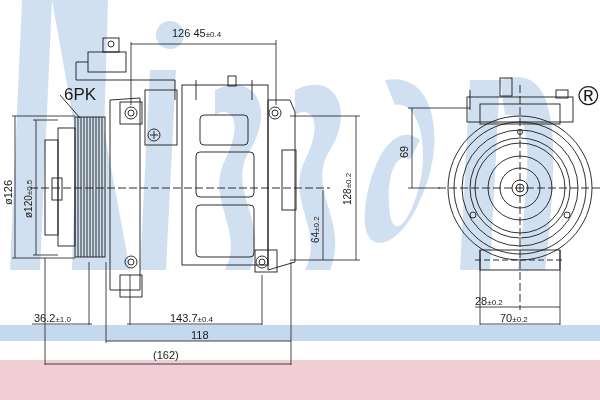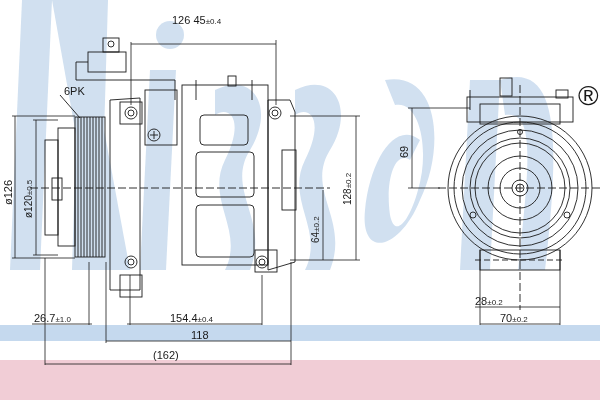--- a/index.html
+++ b/index.html
@@ -148,31 +148,31 @@
       <line x1="106" y1="341" x2="291" y2="341"></line>
       <line x1="45" y1="364" x2="291" y2="364"></line>
 
       <line x1="480" y1="250" x2="480" y2="325"></line>
       <line x1="560" y1="250" x2="560" y2="325"></line>
       <line x1="475" y1="307" x2="560" y2="307"></line>
       <line x1="480" y1="324" x2="560" y2="324"></line>
     </g>
   </svg>
 
-  <div class="lbl" style="left:64px;top:86px;font-size:11px">6PK</div>
+  <div class="lbl" style="left:64px;top:86px;font-size:17px">6PK</div>
 
-  <div class="lbl" style="left:172px;top:15px"><span>126 45</span><span class="tol">±0.4</span></div>
+  <div class="lbl" style="left:172px;top:28px"><span>126 45</span><span class="tol">±0.4</span></div>
 
   <div class="lbl vert" style="left:3px;top:205px"><span>ø126</span></div>
   <div class="lbl vert" style="left:24px;top:218px;font-size:10px"><span>ø120</span><span class="tol">±0.5</span></div>
 
   <div class="lbl vert" style="left:343px;top:205px;font-size:10px"><span>128</span><span class="tol">±0.2</span></div>
   <div class="lbl vert" style="left:311px;top:243px;font-size:10px"><span>64</span><span class="tol">±0.2</span></div>
   <div class="lbl vert" style="left:399px;top:158px"><span>69</span></div>
 
-  <div class="lbl" style="left:34px;top:313px"><span>26.7</span><span class="tol">±1.0</span></div>
-  <div class="lbl" style="left:170px;top:313px"><span>154.4</span><span class="tol">±0.4</span></div>
+  <div class="lbl" style="left:34px;top:313px"><span>36.2</span><span class="tol">±1.0</span></div>
+  <div class="lbl" style="left:170px;top:313px"><span>143.7</span><span class="tol">±0.4</span></div>
   <div class="lbl" style="left:191px;top:330px"><span>118</span></div>
   <div class="lbl" style="left:153px;top:350px"><span>(162)</span></div>
 
   <div class="lbl" style="left:475px;top:296px"><span>28</span><span class="tol">±0.2</span></div>
   <div class="lbl" style="left:500px;top:313px"><span>70</span><span class="tol">±0.2</span></div>
 </div>
 
 </body></html>

